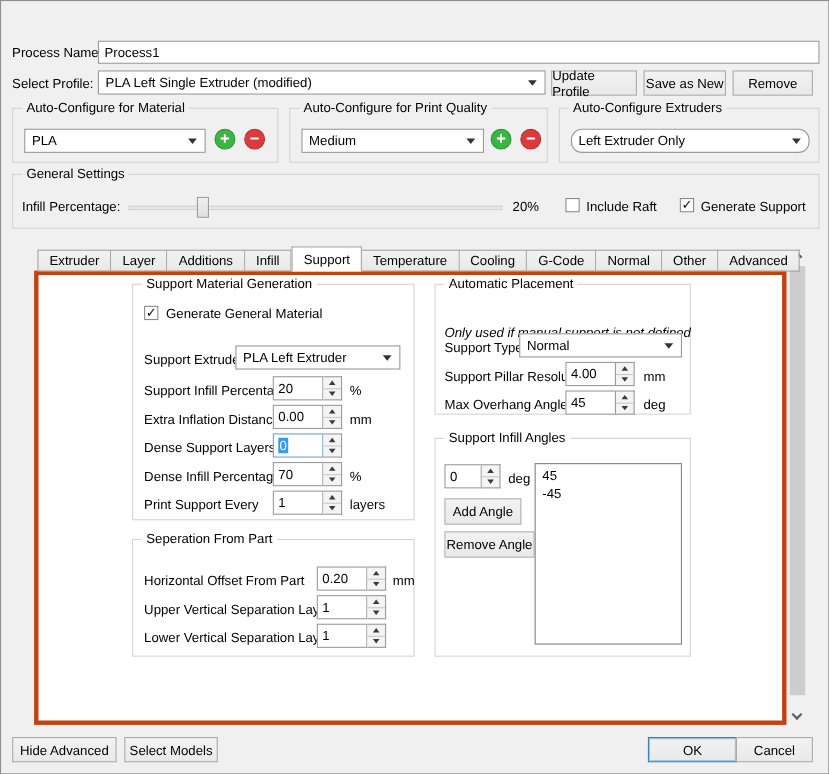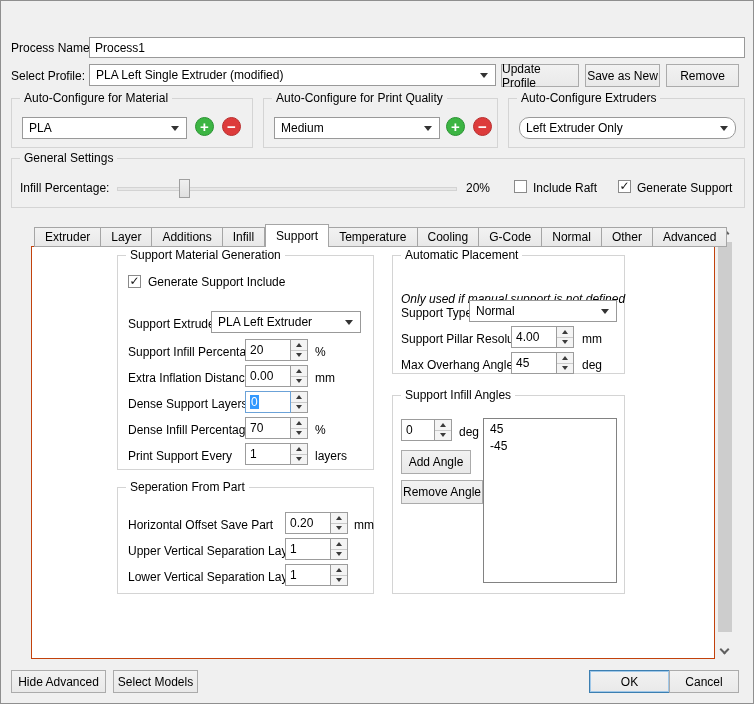--- a/index.html
+++ b/index.html
@@ -63,21 +63,21 @@
   .icon-del { background:#dd3b3b; border:1px solid #b92f2f; }
 
   
   .tabbar { position:absolute; left:33px; top:225px; display:flex; height:21px; z-index:3; }
   .tab { background:linear-gradient(#f2f2f2,#e8e8e8); border:1px solid #a5a5a5; border-left:none;
          padding:0 10px; line-height:19px; height:20px; margin-top:1px; cursor:pointer; white-space:nowrap; }
   .tab:first-child { border-left:1px solid #a5a5a5; }
   .tab.active { background:#fff; height:23px; margin-top:-2px; line-height:22px;
                 border:1px solid #a5a5a5; border-bottom:none; position:relative; z-index:4; }
   .tabpane { position:absolute; left:30px; top:245px; width:684px; height:413px; background:#fff;
-             border:1px solid #c2410c; z-index:2; }
+             border:4px solid #c2410c; z-index:2; }
 
   
   .scrollbar { position:absolute; left:717px; top:226px; width:14px; height:429px; background:#f0f0f0; }
   .chev { display:block; width:7px; height:7px; border-left:2px solid #606060; border-top:2px solid #606060; }
   .sb-up { position:absolute; top:3px; left:3px; transform:rotate(45deg); }
   .sb-down { position:absolute; bottom:3px; left:3px; transform:rotate(225deg); }
   .sb-thumb { position:absolute; left:0; top:15px; width:14px; height:390px; background:#cdcdcd; cursor:grab; }
 
   
   .slider-track { position:absolute; height:4px; background:#e7e7e7; border:1px solid #d3d3d3; }
@@ -171,21 +171,21 @@
   </div>
 
   <div class="tabpane">
 
     <div class="groupbox gb-white" style="left:85px; top:8px; width:257px; height:215px;">
       <span class="gb-title">Support Material Generation</span>
 
       <div class="cb" style="left:10px; top:19px;">
         <span class="mark">✓</span>
       </div>
-      <div class="lbl" style="left:30px; top:18px;">Generate Support Include</div>
+      <div class="lbl" style="left:30px; top:18px;">Generate General Material</div>
 
       <div class="lbl" style="left:10px; top:60px;">Support Extruder</div>
       <div class="combo" style="left:93px; top:55px; width:150px;">
         <span class="val">PLA Left Extruder</span>
         <span class="dd-arrow"></span>
       </div>
 
       <div class="lbl" style="left:10px; top:88px;">Support Infill Percentage</div>
       <div class="spin" style="left:127px; top:83px;">
         <span class="val" style="width:46px;">20</span>
@@ -252,21 +252,21 @@
               <span class="tri-down"></span>
             </span>
         </span>
       </div>
       <div class="lbl" style="left:197px; top:192px;">layers</div>
     </div>
 
     <div class="groupbox gb-white" style="left:85px; top:240px; width:257px; height:107px;">
       <span class="gb-title">Seperation From Part</span>
 
-      <div class="lbl" style="left:10px; top:29px;">Horizontal Offset Save Part</div>
+      <div class="lbl" style="left:10px; top:29px;">Horizontal Offset From Part</div>
       <div class="spin" style="left:167px; top:24px;">
         <span class="val" style="width:46px;">0.20</span>
         <span class="btns">
           <span class="sp-btn">
               <span class="tri-up"></span>
             </span>
           <span class="sp-btn">
               <span class="tri-down"></span>
             </span>
         </span>

